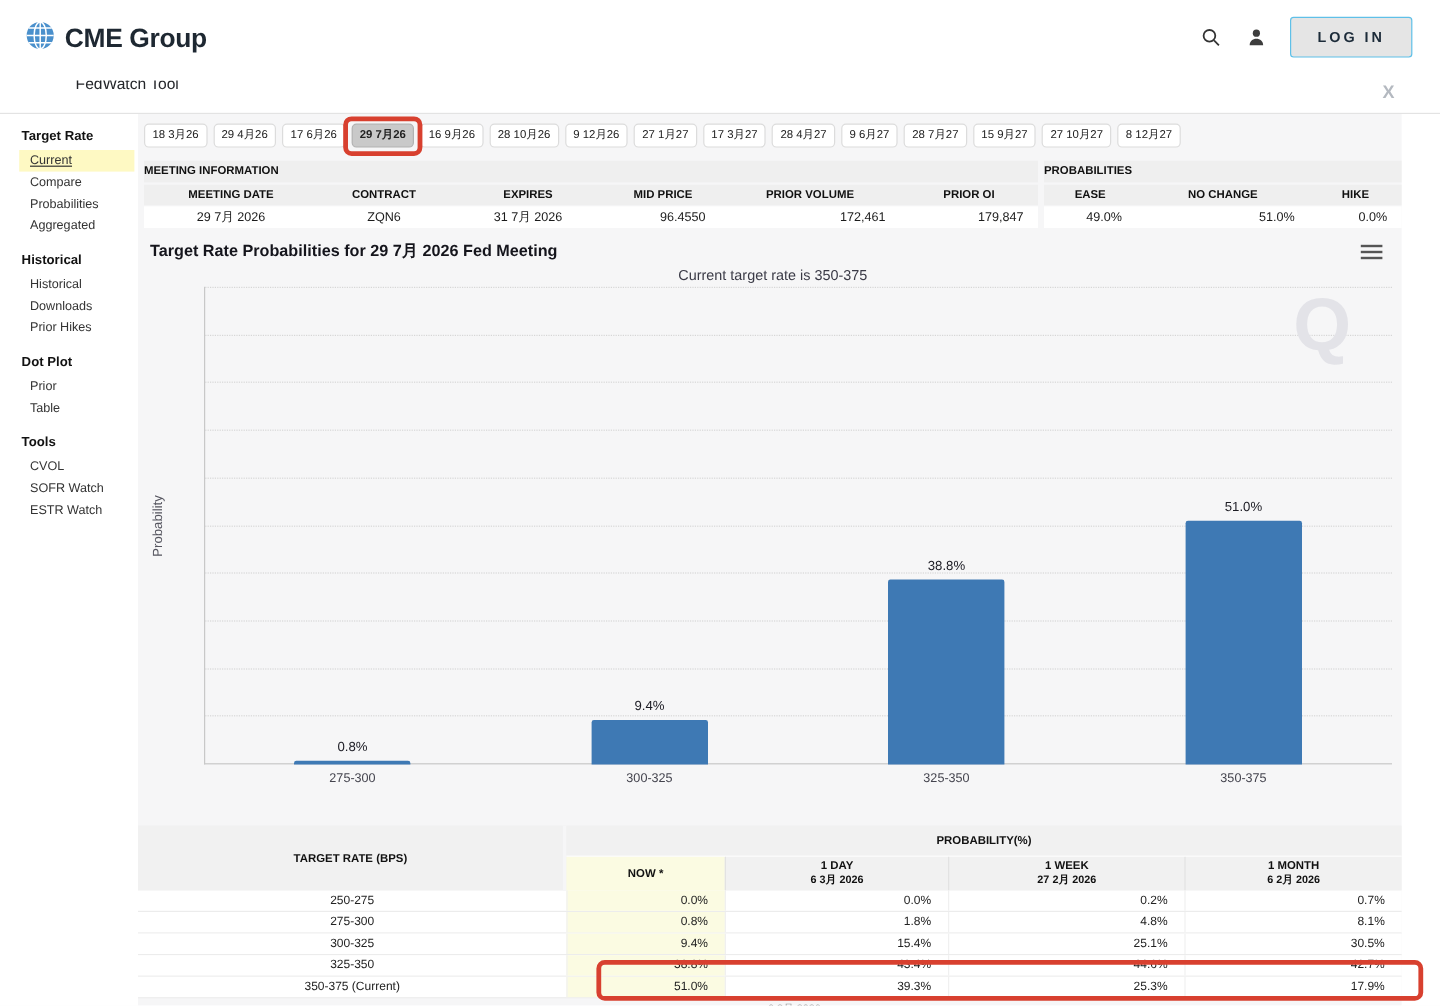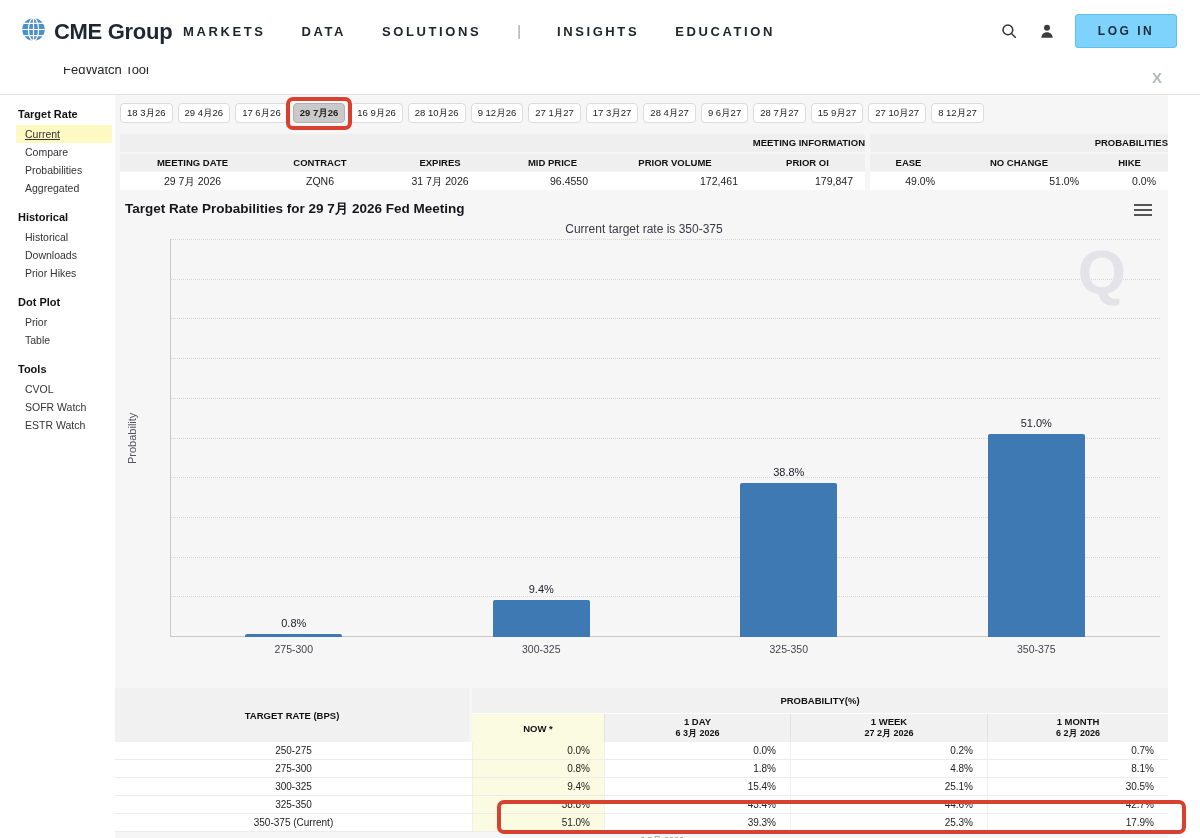--- a/index.html
+++ b/index.html
@@ -8,21 +8,21 @@
 
   
   .topnav { position:absolute; top:0; left:0; width:1200px; height:62px; background:#fff; z-index:5; }
   .brand { position:absolute; left:20px; top:16px; display:flex; align-items:center; gap:7px; }
   .brand-text { font-size:22px; font-weight:700; color:#1e2832; letter-spacing:-0.3px; }
   .nav { position:absolute; left:183px; top:0; height:62px; display:flex; align-items:center; gap:36px; }
   .nav-item { font-size:13px; font-weight:700; letter-spacing:2.6px; color:#21262b; cursor:pointer; }
   .nav-divider { color:#9aa0a6; font-weight:400; font-size:14px; }
   .top-icons { position:absolute; right:23px; top:0; height:62px; display:flex; align-items:center; gap:18px; }
   .icon-btn { width:20px; height:20px; display:flex; align-items:center; justify-content:center; cursor:pointer; }
-  .login-btn { width:102px; height:34px; border:1px solid #5fc0e8; border-radius:3px; background:#7dd3fc;
+  .login-btn { width:102px; height:34px; border:1px solid #5fc0e8; border-radius:3px; background:#e5e5e5;
     font-size:12px; font-weight:700; letter-spacing:2.5px; color:#1c2b39; cursor:pointer;
     display:flex; align-items:center; justify-content:center; }
 
   
   .toolstrip { position:absolute; top:62px; left:0; width:1200px; height:33px; background:#fff;
     border-bottom:1px solid #e3e3e3; z-index:4; }
   .tool-title-clip { position:absolute; left:63px; top:5px; height:13px; overflow:hidden; }
   .tool-title-clip span { display:block; margin-top:-5px; font-size:13px; color:#24262a; }
   .share-x { position:absolute; right:38px; top:7px; font-size:15px; font-weight:700; color:#b4b9c0; cursor:pointer; }
 
@@ -39,21 +39,21 @@
   .tab { height:20px; line-height:18px; padding:0 6px; background:#fff; border:1px solid #dcdcdc;
     border-radius:4px; font-size:9.5px; color:#222; white-space:nowrap; cursor:pointer; }
   .tab.selected { background:#c9c9c9; border-color:#b2b2b2; font-weight:700; }
 
   
   .annotation { position:absolute; border:4px solid #d8402f; border-radius:7px; z-index:9; pointer-events:none; }
 
   
   .minfo { position:absolute; left:120px; top:134px; width:745px; }
   .psum  { position:absolute; left:870px; top:134px; width:298px; }
-  .t-title { height:18px; background:#efefef; text-align:right; font-weight:700; font-size:9.5px;
+  .t-title { height:18px; background:#efefef; text-align:left; font-weight:700; font-size:9.5px;
     line-height:18px; color:#111; margin-bottom:2px; }
   .t-heads, .t-vals { display:flex; }
   .t-heads { height:17px; background:#efefef; margin-bottom:1px; }
   .t-heads div { font-weight:700; font-size:9.5px; line-height:17px; text-align:center; color:#111; }
   .t-vals { height:18px; background:#fff; }
   .t-vals div { font-size:10.5px; line-height:18px; text-align:center; color:#1c1c1c; }
   .t-vals div.num { text-align:right; padding-right:12px; }
   .mi-c1{width:145px}.mi-c2{width:110px}.mi-c3{width:130px}.mi-c4{width:95px}.mi-c5{width:150px}.mi-c6{width:115px}
   .ps-c1{width:77px}.ps-c2{width:144px}.ps-c3{width:77px}
 
@@ -110,28 +110,20 @@
       <svg width="27" height="27" viewBox="0 0 24 24">
           <circle cx="12" cy="12" r="10" fill="#4a90cc"></circle>
       <g stroke="#fff" stroke-width="1.1" fill="none">
             <ellipse cx="12" cy="12" rx="4.5" ry="10"></ellipse>
             <path d="M12 2v20M2 12h20M3.4 6.6h17.2M3.4 17.4h17.2"></path>
           </g>
         </svg>
     </span>
     <span class="brand-text">CME Group</span>
   </div>
-  <div class="nav">
-    <span class="nav-item">MARKETS</span>
-    <span class="nav-item">DATA</span>
-    <span class="nav-item">SOLUTIONS</span>
-    <span class="nav-divider">|</span>
-    <span class="nav-item" style="font-weight:600;">INSIGHTS</span>
-    <span class="nav-item" style="font-weight:600;">EDUCATION</span>
-  </div>
   <div class="top-icons">
     <span class="icon-btn">
       <svg width="18" height="18" viewBox="0 0 24 24" fill="none" stroke="#333" stroke-width="2">
           <circle cx="10.5" cy="10.5" r="6.5"></circle>
           <path d="M15.6 15.6L21 21"></path>
         </svg>
     </span>
     <span class="icon-btn">
       <svg width="18" height="18" viewBox="0 0 24 24" fill="#3d3d3d">
           <circle cx="12" cy="7.5" r="4"></circle>

